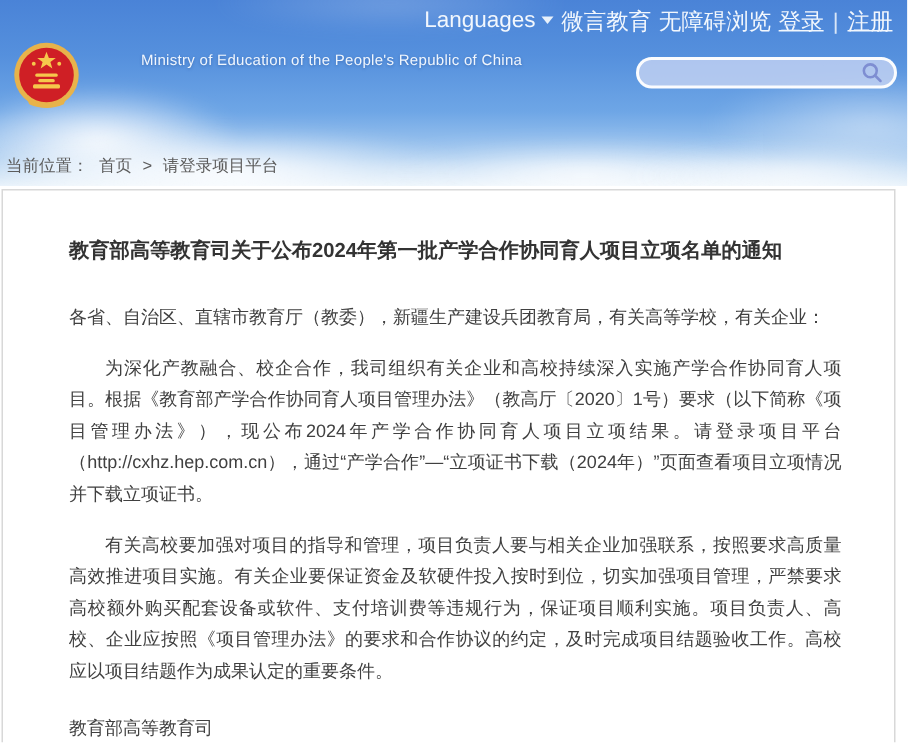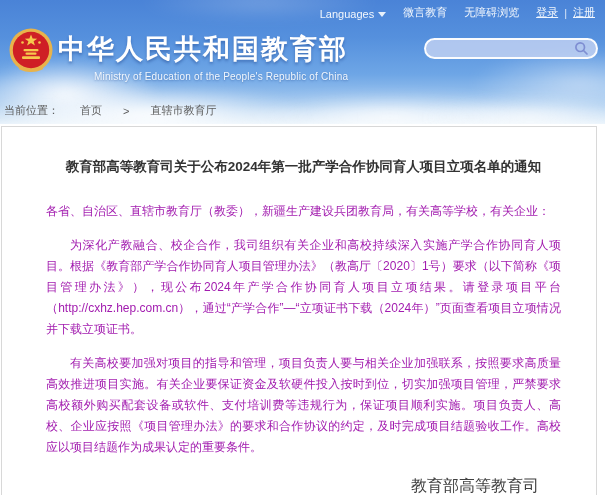--- a/index.html
+++ b/index.html
@@ -18,22 +18,22 @@
     background:radial-gradient(closest-side,rgba(255,255,255,.95),rgba(255,255,255,0));}
   .c1{left:-30px;top:58px;width:190px;height:72px;}
   .c2{left:-15px;top:86px;width:330px;height:58px;background:radial-gradient(closest-side,rgba(255,255,255,1),rgba(255,255,255,0));}
   .c3{left:240px;top:93px;width:300px;height:48px;opacity:.95;}
   .c4{left:470px;top:50px;width:220px;height:66px;opacity:.5;}
   .c5{left:140px;top:-18px;width:240px;height:40px;opacity:.22;}
   .c6{left:420px;top:96px;width:220px;height:42px;opacity:.85;}
 
   
   .topbar{
-    position:absolute;top:5px;right:10px;display:flex;align-items:flex-end;gap:17px;
-    font-size:11px;color:#f2f7fd;z-index:5;
+    position:absolute;top:5px;right:10px;display:flex;align-items:flex-start;gap:5px;
+    font-size:15px;color:#f2f7fd;z-index:5;
   }
   .tb-item{display:flex;align-items:center;gap:4px;cursor:pointer;white-space:nowrap;}
   .caret{width:0;height:0;border-left:4px solid transparent;border-right:4px solid transparent;
     border-top:5px solid #e8f1fb;display:inline-block;}
   .login-group{gap:0;text-decoration:underline;}
   .sep{margin:0 6px;opacity:.85;cursor:default;}
 
   
   .emblem{position:absolute;left:8px;top:26px;width:46px;height:52px;z-index:4;}
   .brand{position:absolute;left:58px;top:31px;color:#fff;z-index:4;}
@@ -47,33 +47,33 @@
     position:absolute;right:7px;top:38px;width:174px;height:21px;z-index:5;
     border:2px solid rgba(255,255,255,.95);border-radius:13px;
     background:rgba(198,211,243,.8);display:flex;align-items:center;box-sizing:border-box;
   }
   .search-input{flex:1;min-width:0;border:none;outline:none;background:transparent;height:100%;
     padding:0 8px;font-size:12px;color:#334;}
   .search-btn{width:22px;height:100%;display:flex;align-items:center;justify-content:flex-start;cursor:pointer;}
 
   
   .breadcrumb{position:absolute;left:4px;top:103px;font-size:11px;color:#5c5c5c;
-    display:flex;gap:21px;z-index:6;align-items:center;}
+    display:flex;gap:7px;z-index:6;align-items:center;}
   .bc-link{cursor:pointer;text-align:center;}
 
   
   .card{
     position:absolute;left:1px;top:126px;width:596px;height:400px;box-sizing:border-box;
     background:#fff;border:1px solid #d8d8d8;padding:30px 35px 0 44px;
   }
   .doc-title{margin:0 0 24px;font-size:13.5px;font-weight:bold;color:#333;
-    text-align:center;line-height:1.5;}
-  .para{margin:0 0 13px;font-size:12px;color:#a21caf;line-height:21px;text-align:justify;}
+    line-height:1.5;}
+  .para{margin:0 0 13px;font-size:12px;color:#404040;line-height:21px;text-align:justify;}
   .indent{text-indent:2em;}
-  .sign{margin-top:17px;text-align:right;padding-right:22px;font-size:16px;color:#404040;line-height:21px;}
+  .sign{margin-top:17px;padding-right:22px;font-size:12px;color:#404040;line-height:21px;}
 </style>
 </head>
 <body>
 
 <div id="screen">
 
   <div class="sky">
     <div class="cloud c5"></div>
     <div class="cloud c4"></div>
     <div class="cloud c1"></div>
@@ -104,39 +104,38 @@
       <circle cx="14.5" cy="16.5" r="1.3" fill="#f6c84c"></circle>
       <circle cx="31.5" cy="16.5" r="1.3" fill="#f6c84c"></circle>
       <rect x="15.5" y="23" width="15" height="2.2" rx="1" fill="#f6c84c"></rect>
       <rect x="17.5" y="26.6" width="11" height="2.2" rx="1" fill="#f6c84c"></rect>
       <rect x="14" y="30.2" width="18" height="2.8" rx="1" fill="#f6c84c"></rect>
       <path d="M10 40 Q23 46 36 40 L34.5 43.5 Q23 48.5 11.5 43.5 Z" fill="#e8b34b"></path>
     </svg>
   </div>
 
   <div class="brand">
-    <div class="brand-cn">中华人民共和国教育部</div>
     <div class="brand-en">Ministry of Education of the People's Republic of China</div>
   </div>
 
   <div class="search">
     <input class="search-input" value="" style="">
     <span class="search-btn">
       <svg width="15" height="15" viewBox="0 0 15 15">
         <circle cx="6.2" cy="6.2" r="4.3" fill="none" stroke="#7e8ed2" stroke-width="1.7"></circle>
         <line x1="9.5" y1="9.5" x2="13" y2="13" stroke="#7e8ed2" stroke-width="1.7" stroke-linecap="round"></line>
       </svg>
     </span>
   </div>
 
   <div class="breadcrumb">
     <span>当前位置：</span>
     <span class="bc-link">首页</span>
     <span>&gt;</span>
-    <span class="bc-link">直辖市教育厅</span>
+    <span class="bc-link">请登录项目平台</span>
   </div>
 
   <div class="card">
     <h1 class="doc-title">教育部高等教育司关于公布2024年第一批产学合作协同育人项目立项名单的通知</h1>
     <p class="para">各省、自治区、直辖市教育厅（教委），新疆生产建设兵团教育局，有关高等学校，有关企业：</p>
     <p class="para indent">为深化产教融合、校企合作，我司组织有关企业和高校持续深入实施产学合作协同育人项目。根据《教育部产学合作协同育人项目管理办法》（教高厅〔2020〕1号）要求（以下简称《项目管理办法》），现公布2024年产学合作协同育人项目立项结果。请登录项目平台（http://cxhz.hep.com.cn），通过“产学合作”—“立项证书下载（2024年）”页面查看项目立项情况并下载立项证书。</p>
     <p class="para indent">有关高校要加强对项目的指导和管理，项目负责人要与相关企业加强联系，按照要求高质量高效推进项目实施。有关企业要保证资金及软硬件投入按时到位，切实加强项目管理，严禁要求高校额外购买配套设备或软件、支付培训费等违规行为，保证项目顺利实施。项目负责人、高校、企业应按照《项目管理办法》的要求和合作协议的约定，及时完成项目结题验收工作。高校应以项目结题作为成果认定的重要条件。</p>
     <div class="sign">教育部高等教育司</div>
 
   </div>

